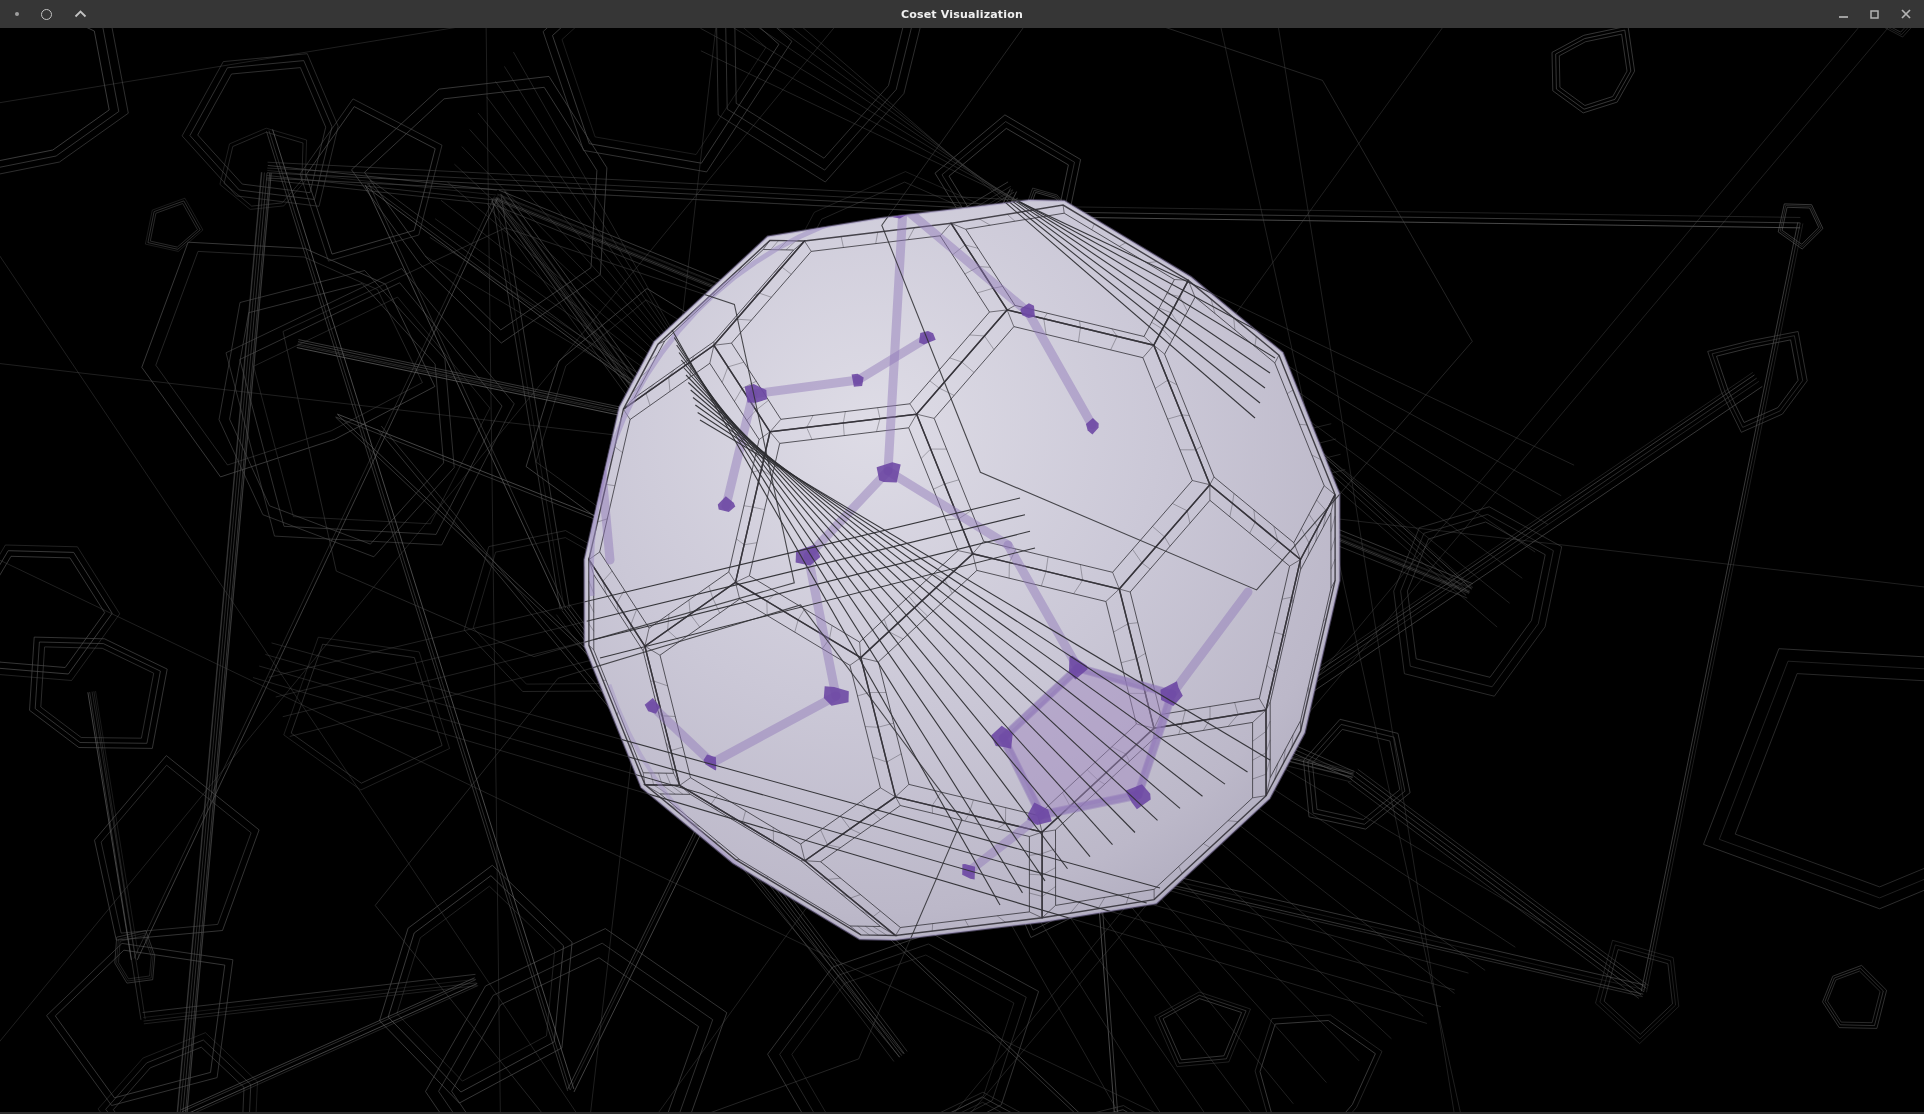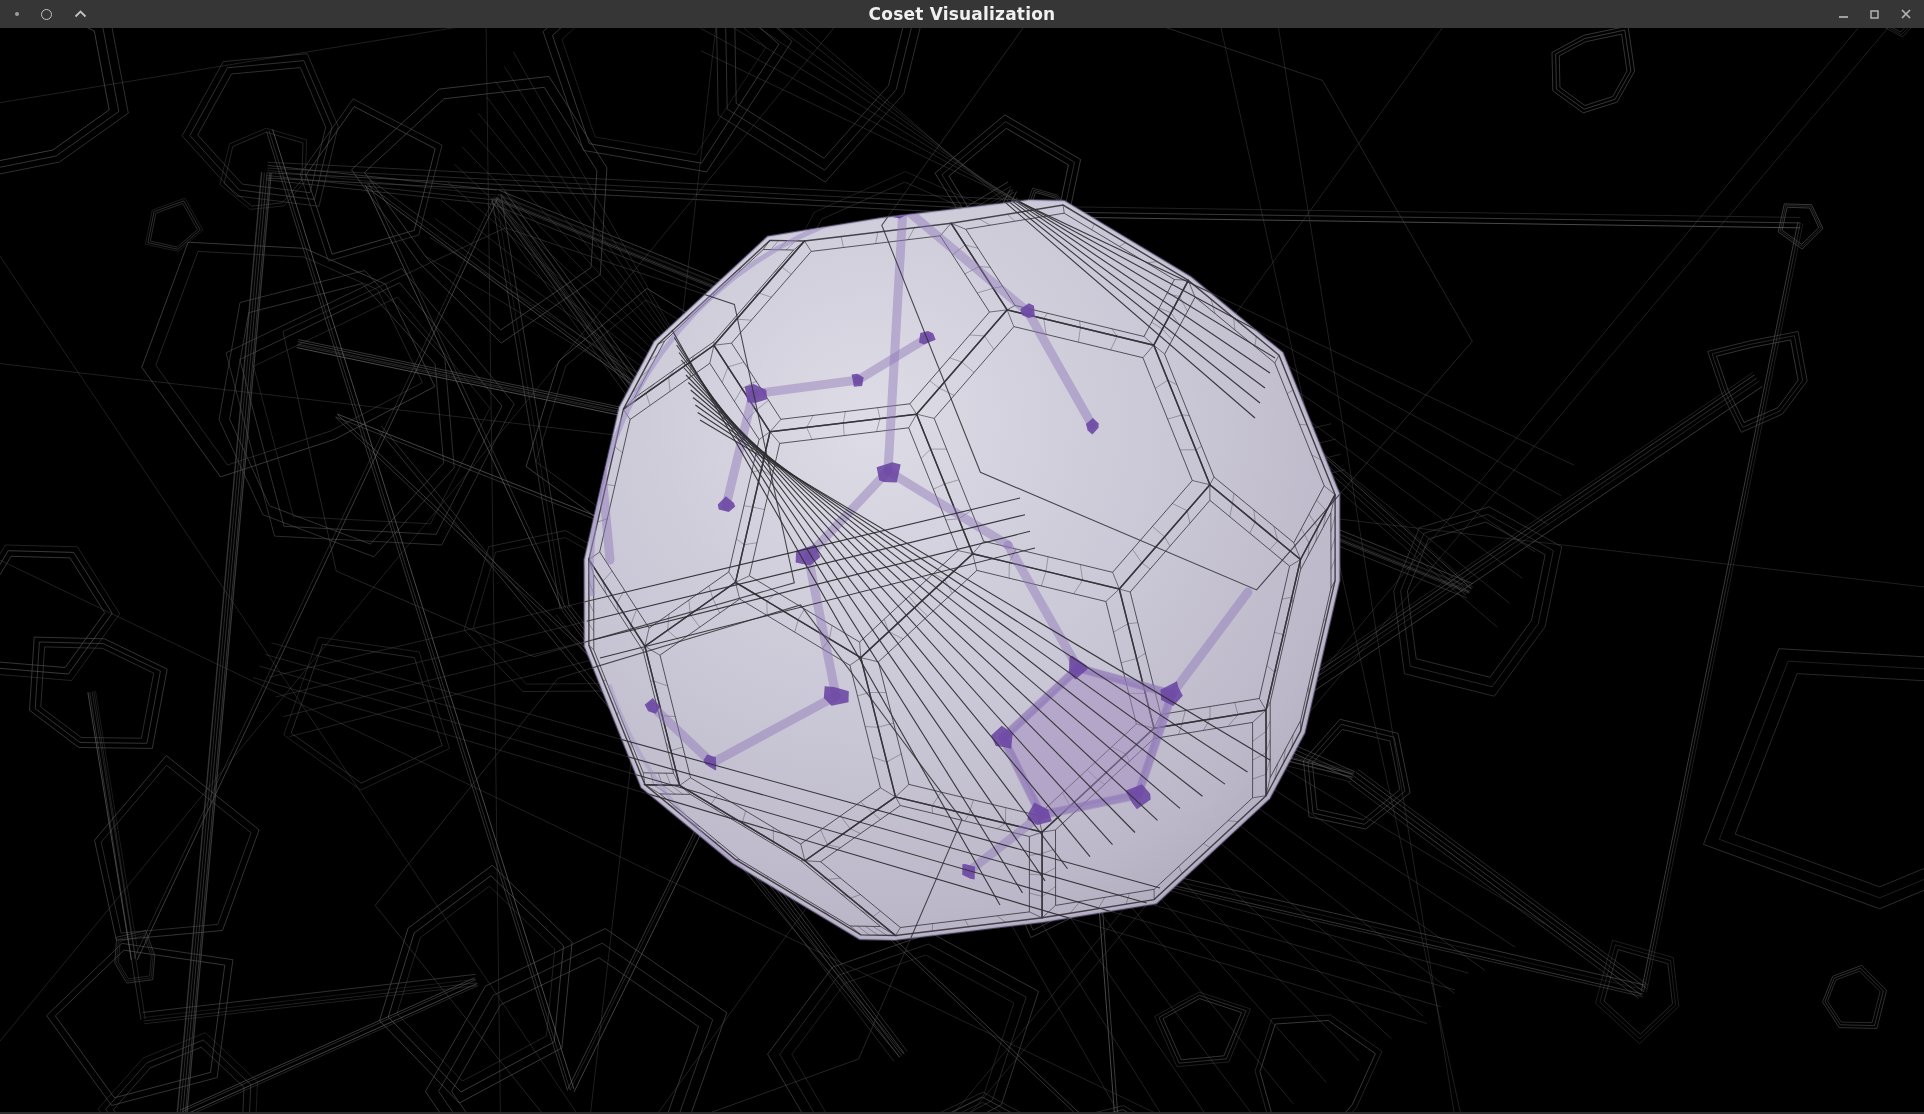--- a/index.html
+++ b/index.html
@@ -3,21 +3,21 @@
 <meta charset="utf-8">
 <style>
   html,body{margin:0;padding:0;background:#000;}
   body{width:1924px;height:1114px;overflow:hidden;font-family:"DejaVu Sans","Liberation Sans",sans-serif;}
   .window{width:1924px;height:1114px;position:relative;background:#000;}
   .titlebar{height:28px;background:var(--tb-bg,#363636);position:relative;display:flex;align-items:center;user-select:none;}
   .tb-left{display:flex;align-items:center;gap:22px;margin-left:15px;z-index:2;color:var(--tb-icon,#c2c2c2);}
   .tb-dot{width:4px;height:4px;border-radius:50%;background:currentColor;opacity:.75;}
   .tb-circle{width:11px;height:11px;border-radius:50%;border:1.5px solid currentColor;box-sizing:border-box;display:block;}
   .tb-chevron{display:flex;align-items:center;}
-  .tb-title{position:absolute;left:0;right:0;top:0;bottom:0;display:flex;align-items:center;justify-content:center;font-size:17px;font-weight:700;color:var(--tb-fg,#f0f0f0);letter-spacing:.2px;pointer-events:none;}
+  .tb-title{position:absolute;left:0;right:0;top:0;bottom:0;display:flex;align-items:center;justify-content:center;font-size:11px;font-weight:700;color:var(--tb-fg,#f0f0f0);letter-spacing:.2px;pointer-events:none;}
   .tb-right{position:absolute;right:10px;top:0;bottom:0;display:flex;align-items:center;gap:16px;color:var(--tb-ctl,#b4b4b4);z-index:2;}
   .tb-btn{background:none;border:none;padding:2px;margin:0;display:flex;align-items:center;color:inherit;cursor:default;}
   .canvas-wrap{position:relative;width:1924px;height:1086px;background:#000;}
   .canvas-wrap svg{display:block;width:1924px;height:1086px;}
   .bottom-border{position:absolute;left:0;right:0;bottom:0;height:2px;background:var(--win-border,#2c2c2c);z-index:3;}
 </style>
 </head>
 <body>
 
 <div class="window">

